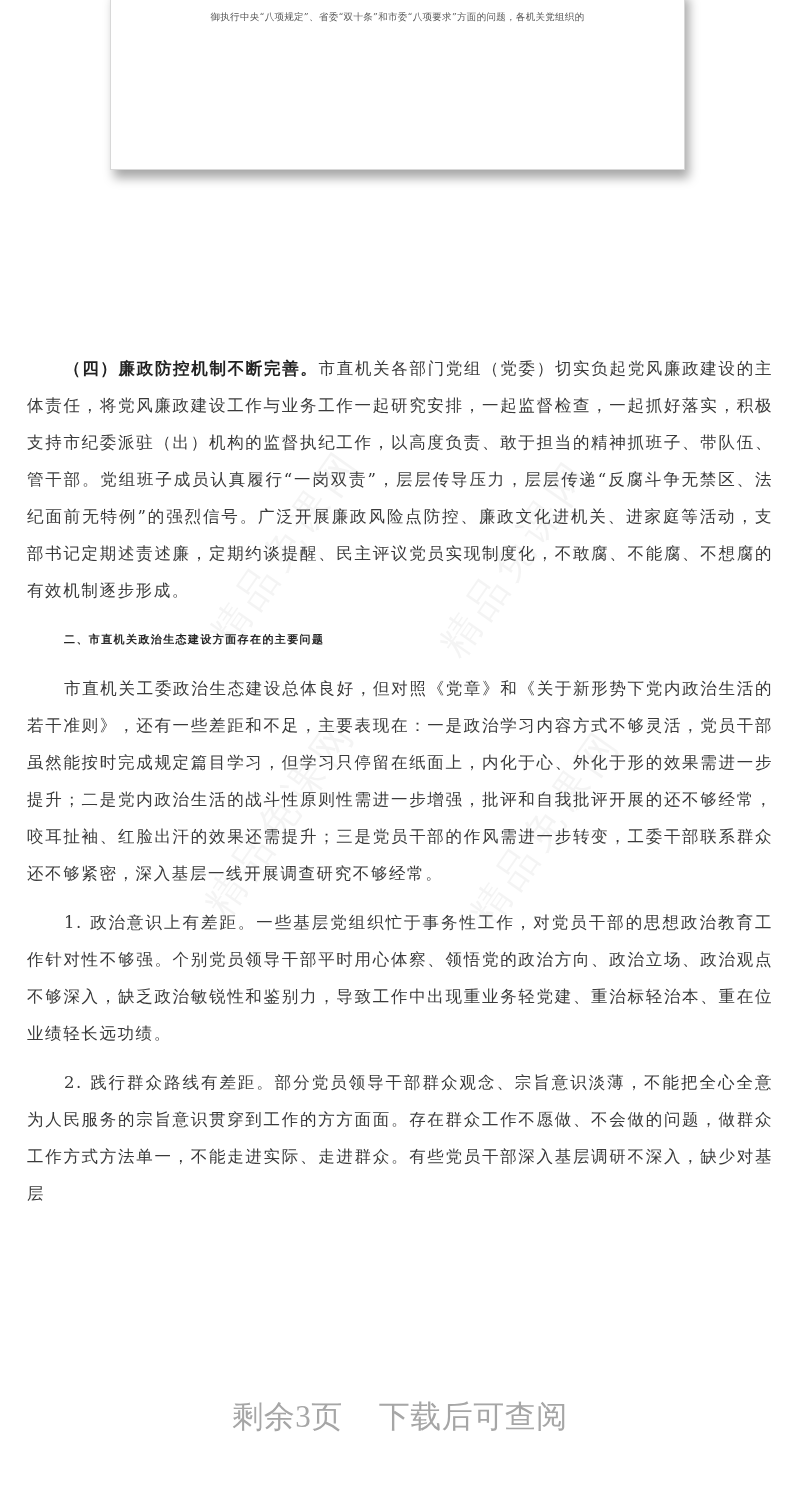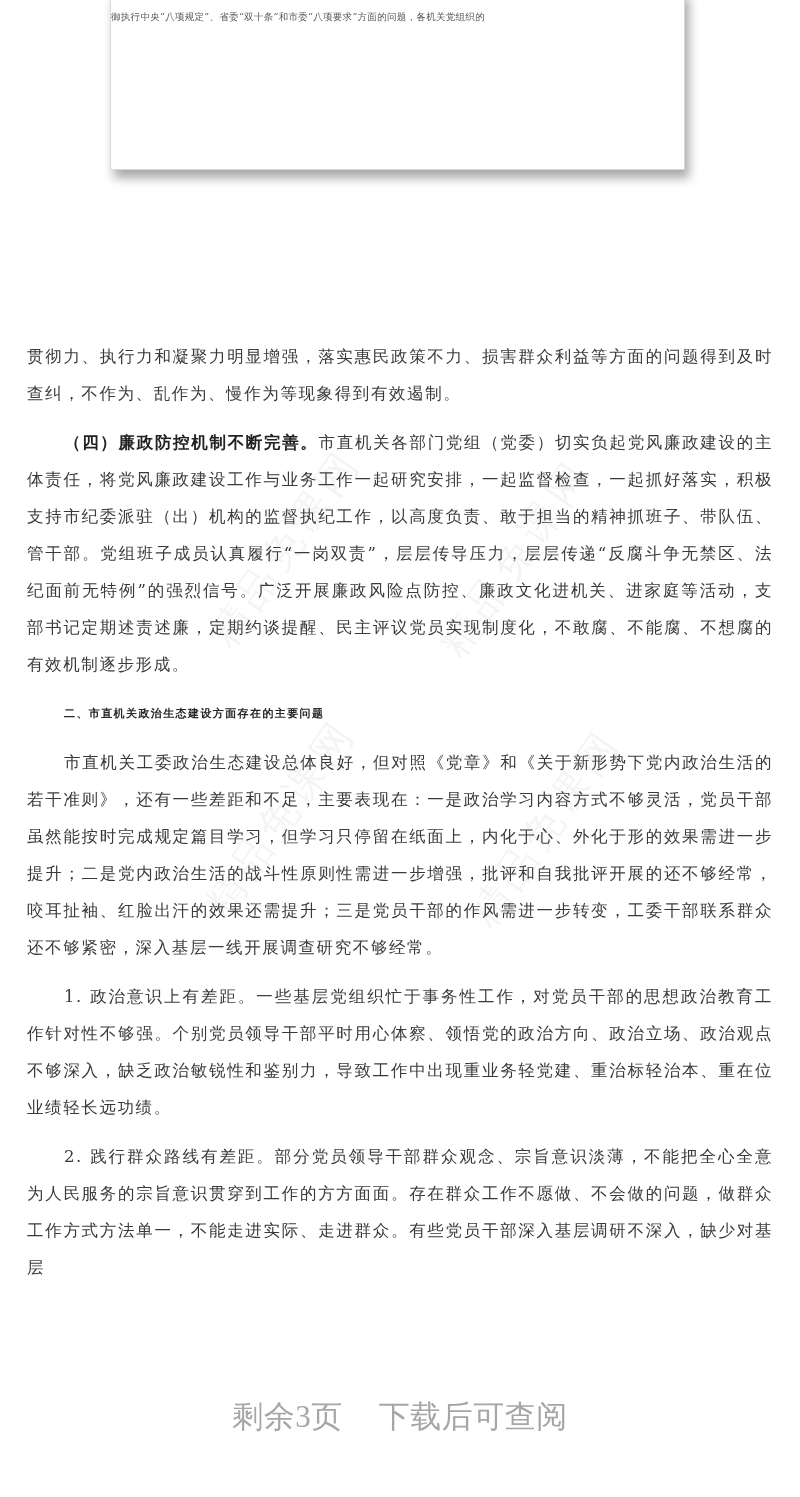--- a/index.html
+++ b/index.html
@@ -23,20 +23,21 @@
       height: 178px;
       background: #ffffff;
       border: 1px solid #d8d8d8;
       box-shadow: 4px 8px 10px rgba(0,0,0,0.35);
     }
     .page-card-line {
       position: absolute;
       left: 0;
       right: 0;
       top: 20px;
+      text-align: center;
       font-size: 9.5px;
       color: #555555;
       white-space: nowrap;
       letter-spacing: 0.3px;
     }
     .doc {
       position: absolute;
       left: 27px;
       top: 338px;
       width: 746px;
@@ -98,21 +99,20 @@
 <div class="page-card">
   <div class="page-card-line">御执行中央“八项规定”、省委“双十条”和市委“八项要求”方面的问题，各机关党组织的</div>
 </div>
 
 <div class="watermark" style="left:400px; top:530px;">精品免课网</div>
 <div class="watermark" style="left:165px; top:790px;">精品免课网</div>
 <div class="watermark" style="left:430px; top:800px;">精品免课网</div>
 <div class="watermark" style="left:170px; top:520px;">精品免课网</div>
 
 <div class="doc">
-  <p class="para">贯彻力、执行力和凝聚力明显增强，落实惠民政策不力、损害群众利益等方面的问题得到及时查纠，不作为、乱作为、慢作为等现象得到有效遏制。</p>
 
   <p class="para indent gap"><span class="bold">（四）廉政防控机制不断完善。</span><span>市直机关各部门党组（党委）切实负起党风廉政建设的主体责任，将党风廉政建设工作与业务工作一起研究安排，一起监督检查，一起抓好落实，积极支持市纪委派驻（出）机构的监督执纪工作，以高度负责、敢于担当的精神抓班子、带队伍、管干部。党组班子成员认真履行“一岗双责”，层层传导压力，层层传递“反腐斗争无禁区、法纪面前无特例”的强烈信号。广泛开展廉政风险点防控、廉政文化进机关、进家庭等活动，支部书记定期述责述廉，定期约谈提醒、民主评议党员实现制度化，不敢腐、不能腐、不想腐的有效机制逐步形成。</span></p>
 
   <h2 class="heading lvl1">二、市直机关政治生态建设方面存在的主要问题</h2>
 
 
   <p class="para indent gap">市直机关工委政治生态建设总体良好，但对照《党章》和《关于新形势下党内政治生活的若干准则》，还有一些差距和不足，主要表现在：一是政治学习内容方式不够灵活，党员干部虽然能按时完成规定篇目学习，但学习只停留在纸面上，内化于心、外化于形的效果需进一步提升；二是党内政治生活的战斗性原则性需进一步增强，批评和自我批评开展的还不够经常，咬耳扯袖、红脸出汗的效果还需提升；三是党员干部的作风需进一步转变，工委干部联系群众还不够紧密，深入基层一线开展调查研究不够经常。</p>
 
 
   <p class="para indent gap">1. 政治意识上有差距。一些基层党组织忙于事务性工作，对党员干部的思想政治教育工作针对性不够强。个别党员领导干部平时用心体察、领悟党的政治方向、政治立场、政治观点不够深入，缺乏政治敏锐性和鉴别力，导致工作中出现重业务轻党建、重治标轻治本、重在位业绩轻长远功绩。</p>

